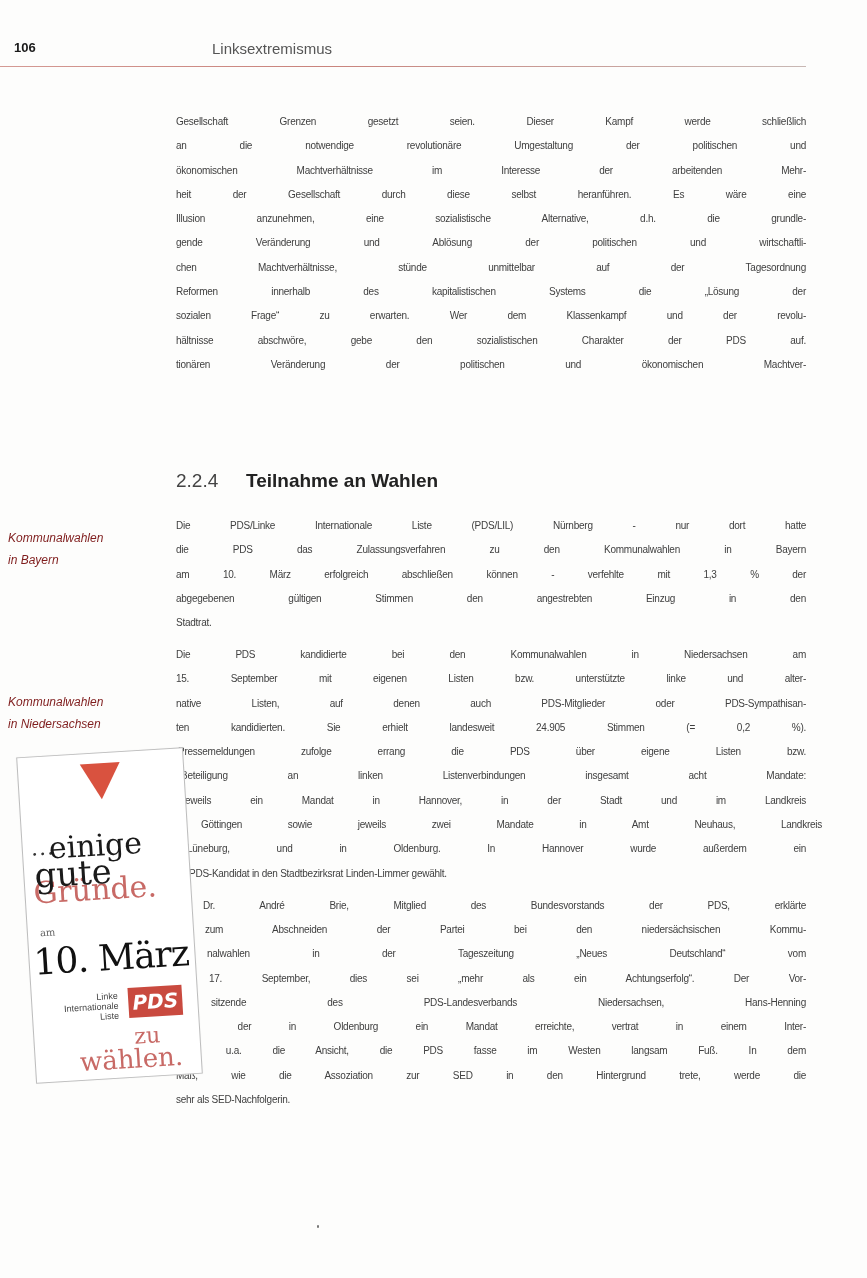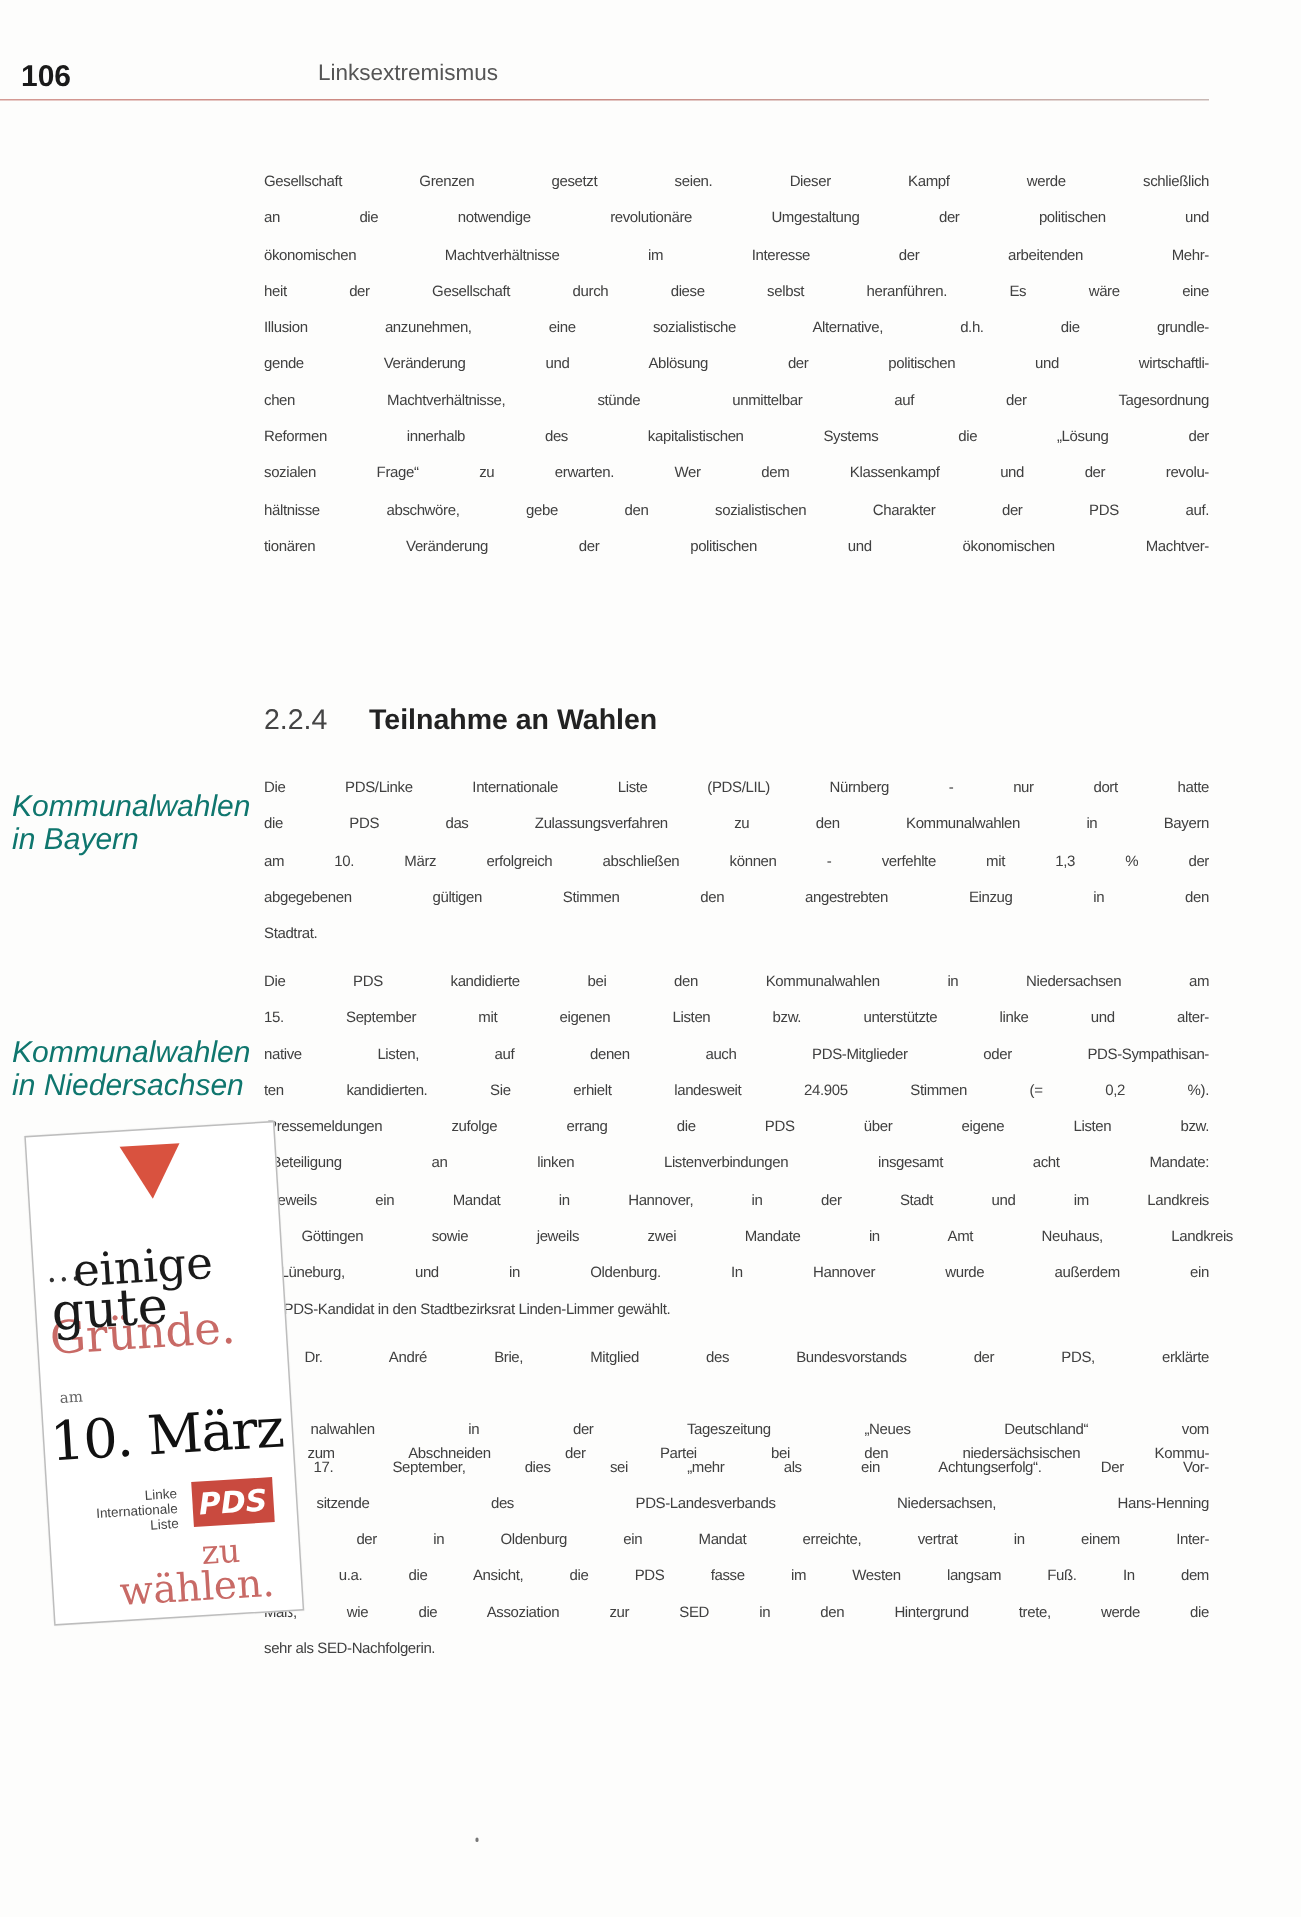--- a/index.html
+++ b/index.html
@@ -2,33 +2,33 @@
 <html><head>
 <meta charset="utf-8">
 <style>
   html, body { margin: 0; padding: 0; }
   body {
     width: 867px; height: 1278px; background: #fdfdfc; position: relative; overflow: hidden;
     font-family: "DejaVu Sans Condensed", "Liberation Sans Narrow", "Liberation Sans", sans-serif;
     color: #2a2a2a;
   }
   .header { position: absolute; left: 0; top: 36px; width: 820px; height: 32px; }
-  .page-num { position: absolute; left: 14px; top: 4px; font-size: 20px; font-weight: bold; color: #1a1a1a; font-family: "Liberation Sans", sans-serif; }
+  .page-num { position: absolute; left: 14px; top: 4px; font-size: 13px; font-weight: bold; color: #1a1a1a; font-family: "Liberation Sans", sans-serif; }
   .running-head { position: absolute; left: 176px; top: 4px; font-size: 15px; color: #555; font-family: "Liberation Sans", sans-serif; margin-left: 36px; }
   .header-rule { position: absolute; left: 0; top: 30px; width: 806px; height: 1px; background: linear-gradient(90deg, #d49a94 0%, #c9837c 40%, #c8b8b4 100%); }
 
   .text { position: absolute; left: 176px; font-size: 10px; line-height: 24.3px; color: #404040; font-family: "Liberation Sans", sans-serif; letter-spacing: -0.25px; }
   .line { display: block; white-space: nowrap; text-align: justify; text-align-last: justify; }
   .line.last { text-align-last: left; }
 
   .section-heading { position: absolute; left: 176px; top: 470px; font-size: 19px; color: #222; font-family: "Liberation Sans", sans-serif; }
   .section-num { display: inline-block; width: 70px; color: #444; }
   .section-title { font-weight: bold; }
 
-  .margin-note { position: absolute; left: 8px; font-style: italic; font-size: 20px; line-height: 22px; color: #0f766e; font-family: "Liberation Sans", sans-serif; }
+  .margin-note { position: absolute; left: 8px; font-style: italic; font-size: 12px; line-height: 22px; color: #7f1d1d; font-family: "Liberation Sans", sans-serif; }
 
   .poster {
     position: absolute; left: 26px; top: 752px; width: 165px; height: 325px;
     background: #ffffff; border: 1px solid #bdbdbd; transform: rotate(-3.5deg); transform-origin: center;
     box-shadow: 0 0 1px rgba(0,0,0,0.1);
   }
   .poster-triangle { position: absolute; left: 62px; top: 10px; width: 0; height: 0;
     border-left: 20px solid transparent; border-right: 20px solid transparent; border-top: 36px solid #d9523f; }
   .poster-serif { font-family: "DejaVu Serif", "Liberation Serif", serif; position: absolute; }
   .p-einige { left: 26px; top: 74px; font-size: 30px; color: #1a1a1a; }
@@ -112,21 +112,21 @@
   </div>
   <div class="text" style="top:862px; left:189px; width:617px;">
     <span class="line last">PDS-Kandidat in den Stadtbezirksrat Linden-Limmer gewählt.</span>
   </div>
 </div>
 
 <div>
   <div class="text" style="top:894px; left:203px; width:603px;">
     <span class="line">Dr. André Brie, Mitglied des Bundesvorstands der PDS, erklärte</span>
   </div>
-  <div class="text" style="top:918px; left:205px; width:601px;margin-top:40px;">
+  <div class="text" style="top:918px; left:205px; width:601px;">
     <span class="line">zum Abschneiden der Partei bei den niedersächsischen Kommu-</span>
   </div>
   <div class="text" style="top:942px; left:207px; width:599px;">
     <span class="line">nalwahlen in der Tageszeitung „Neues Deutschland“ vom</span>
   </div>
   <div class="text" style="top:967px; left:209px; width:597px;">
     <span class="line">17. September, dies sei „mehr als ein Achtungserfolg“. Der Vor-</span>
   </div>
   <div class="text" style="top:991px; left:211px; width:595px;">
     <span class="line">sitzende des PDS-Landesverbands Niedersachsen, Hans-Henning</span>

